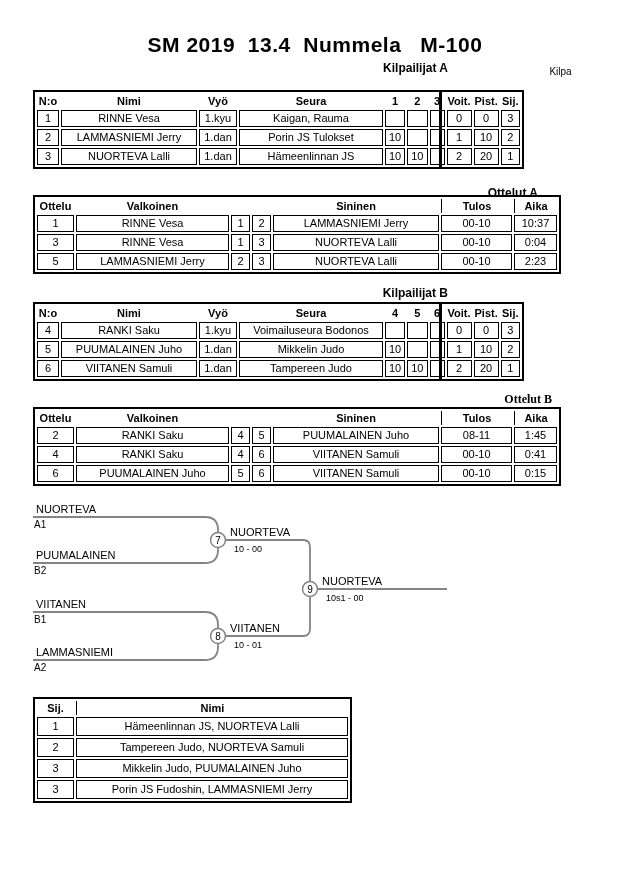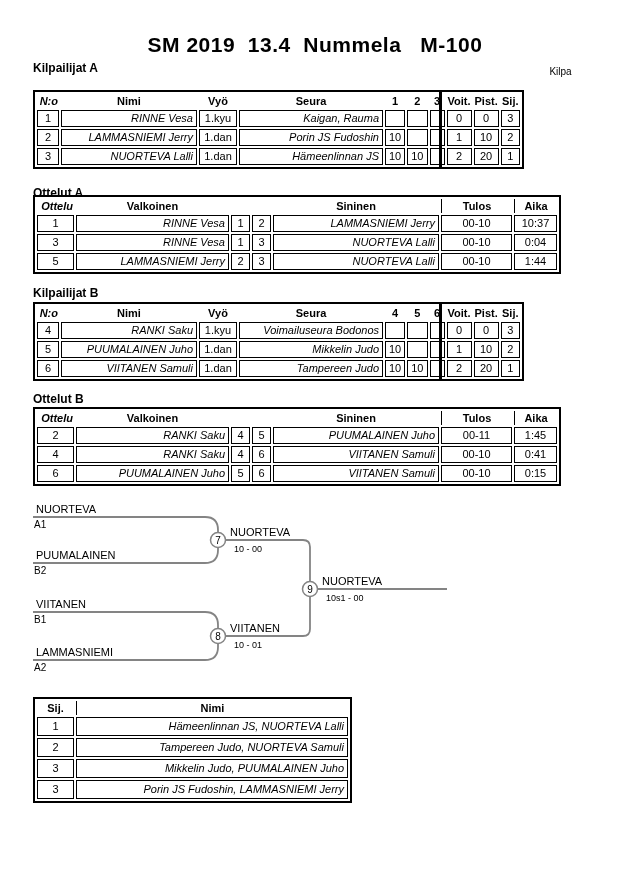--- a/index.html
+++ b/index.html
@@ -4,36 +4,36 @@
 <style>
   html,body { margin:0; padding:0; background:#fff; }
   #page {
     position:relative; width:572px; height:891px; background:#fff;
     font-family:"Liberation Sans", sans-serif; color:#000; overflow:hidden;
   }
   .main-title {
     position:absolute; top:33px; left:0; width:630px; text-align:center;
     font-size:21px; font-weight:bold; white-space:pre; letter-spacing:0.5px;
   }
-  .sec-title { position:absolute; font-size:12px; font-weight:bold; text-align:left; white-space:pre; }
+  .sec-title { position:absolute; font-size:12px; font-weight:bold; text-align:right; white-space:pre; }
   .note { position:absolute; font-size:10px; text-align:right; }
 
   table.grid {
     position:absolute; border-collapse:separate; border-spacing:2px;
     border:2px solid #000; table-layout:fixed; background:#fff;
   }
   table.grid td, table.grid th {
     box-sizing:border-box; overflow:hidden; white-space:nowrap;
     font-size:11px; line-height:1.1; vertical-align:middle; padding:0 3px;
   }
   table.grid td { border:1px solid #000; height:17px; }
   table.grid th { border:none; font-weight:bold; height:14px; padding:0 1px; }
   table.grid th.th-b { border-left:1px solid #000; }
   table.tall td { height:19px; }
-  .a-l { text-align:right;font-style:italic; }
+  .a-l { text-align:center; }
   .a-c { text-align:center; }
 
   .vsep { position:absolute; width:3px; background:#000; }
 
   svg.bracket { position:absolute; left:0; top:0; pointer-events:none; }
   svg.bracket path, svg.bracket line { stroke:#848484; stroke-width:1.8; fill:none; }
   svg.bracket circle { stroke:#848484; stroke-width:1.5; fill:#fff; }
   svg.bracket text { font-family:"Liberation Sans", sans-serif; fill:#000; font-size:11px; }
   svg.bracket text.seed { font-size:10px; }
   svg.bracket text.score { font-size:9px; }
@@ -85,21 +85,21 @@
           <td class="a-c"></td>
           <td class="a-c"></td>
           <td class="a-c">0</td>
           <td class="a-c">0</td>
           <td class="a-c">3</td>
         </tr>
         <tr>
           <td class="a-c">2</td>
           <td class="a-l">LAMMASNIEMI Jerry</td>
           <td class="a-c">1.dan</td>
-          <td class="a-l">Porin JS Fudoshin</td>
+          <td class="a-l">Porin JS Tulokset</td>
           <td class="a-c">10</td>
           <td class="a-c"></td>
           <td class="a-c"></td>
           <td class="a-c">1</td>
           <td class="a-c">10</td>
           <td class="a-c">2</td>
         </tr>
         <tr>
           <td class="a-c">3</td>
           <td class="a-l">NUORTEVA Lalli</td>
@@ -157,21 +157,21 @@
           <td class="a-c">00-10</td>
           <td class="a-c">0:04</td>
         </tr>
         <tr>
           <td class="a-c">5</td>
           <td class="a-l">LAMMASNIEMI Jerry</td>
           <td class="a-c">2</td>
           <td class="a-c">3</td>
           <td class="a-l">NUORTEVA Lalli</td>
           <td class="a-c">00-10</td>
-          <td class="a-c">1:44</td>
+          <td class="a-c">2:23</td>
         </tr>
       </tbody>
     </table>
 
   <div class="sec-title" style="top:286px; left:33px; width:415px;">Kilpailijat B</div>
   <table class="grid" style="top:302px; left:33px;">
     <colgroup>
       <col style="width:22px">
         <col style="width:136px">
         <col style="width:38px">
@@ -231,21 +231,21 @@
           <td class="a-c">10</td>
           <td class="a-c"></td>
           <td class="a-c">2</td>
           <td class="a-c">20</td>
           <td class="a-c">1</td>
         </tr>
       </tbody>
     </table>
   <div class="vsep" style="left:439px; top:302px; height:79px;"></div>
 
-  <div class="sec-title" style="top:392px; left:33px; width:505px;">Ottelut B</div>
+  <div class="sec-title" style="top:392px; left:47px; width:505px;font-family:Liberation Serif, serif;">Ottelut B</div>
   <table class="grid" style="top:407px; left:33px;">
     <colgroup>
       <col style="width:37px">
         <col style="width:153px">
         <col style="width:19px">
         <col style="width:19px">
       <col style="width:166px">
         <col style="width:71px">
         <col style="width:43px">
     </colgroup>
@@ -260,21 +260,21 @@
           <th class="a-c th-b">Aika</th>
         </tr>
       </thead>
       <tbody>
         <tr>
           <td class="a-c">2</td>
           <td class="a-l">RANKI Saku</td>
           <td class="a-c">4</td>
           <td class="a-c">5</td>
           <td class="a-l">PUUMALAINEN Juho</td>
-          <td class="a-c">00-11</td>
+          <td class="a-c">08-11</td>
           <td class="a-c">1:45</td>
         </tr>
         <tr>
           <td class="a-c">4</td>
           <td class="a-l">RANKI Saku</td>
           <td class="a-c">4</td>
           <td class="a-c">6</td>
           <td class="a-l">VIITANEN Samuli</td>
           <td class="a-c">00-10</td>
           <td class="a-c">0:41</td>

